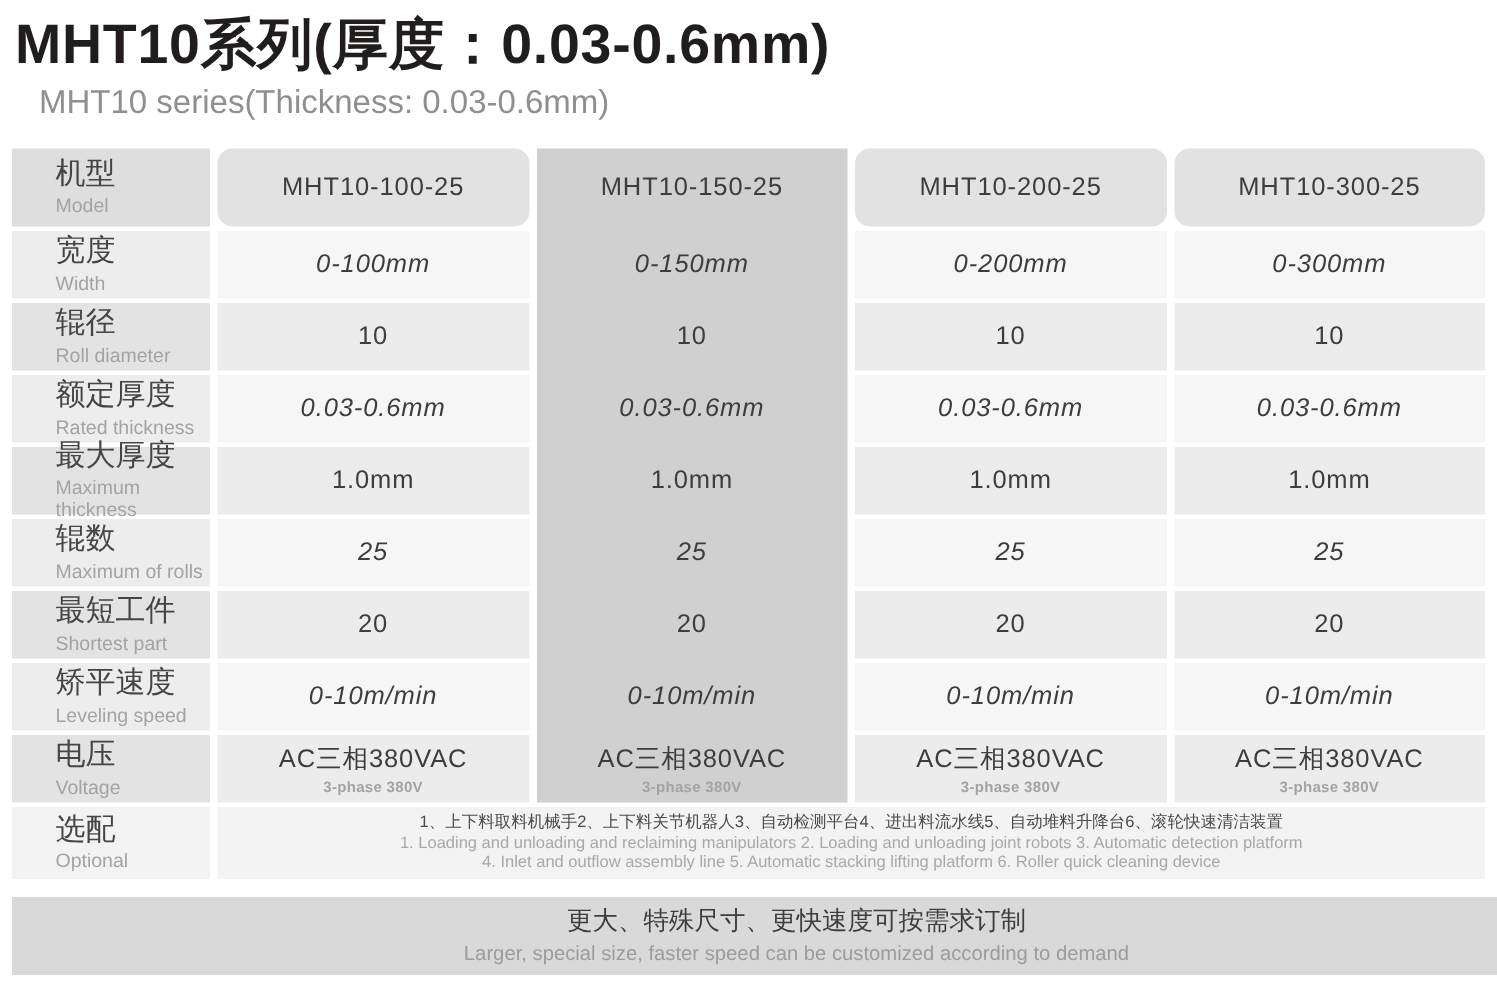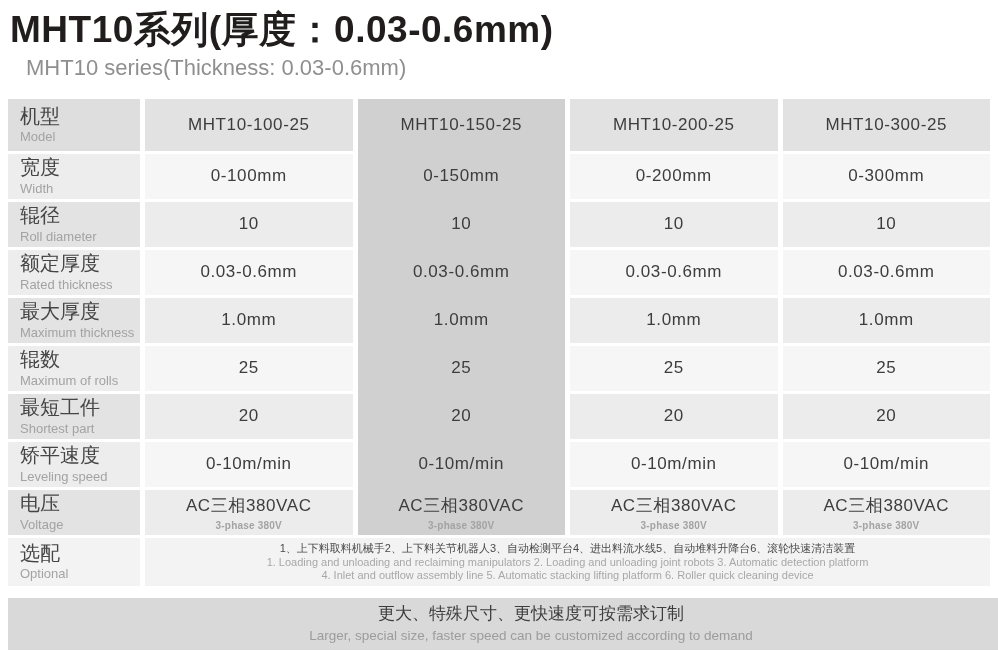--- a/index.html
+++ b/index.html
@@ -39,30 +39,30 @@
     height:436px;
     background:#d0d0d0;
   }
   .cell{
     position:relative;z-index:1;
     display:flex;flex-direction:column;
     align-items:center;justify-content:center;
     text-align:center;
   }
   
-  .lab{align-items:flex-start;text-align:left;padding-left:12px;}
+  .lab{align-items:flex-start;text-align:left;padding-left:29px;}
   .lab .zh{font-size:20px;line-height:1.12;font-weight:500;color:#454545;}
   .lab .en{font-size:13px;line-height:1.15;color:#a3a3a3;margin-top:3px;}
   .l-hd{background:#dedede;}
   .l-lt{background:#ededed;}
   .l-dk{background:#e3e3e3;}
   .l-opt{background:#f3f3f3;}
   
-  .r-hd{background:#e2e2e2;}
-  .r-lt{background:#f6f6f6;}
+  .r-hd{background:#e2e2e2;border-radius:10px;}
+  .r-lt{background:#f6f6f6;font-style:italic;}
   .r-dk{background:#ececec;}
   .on-hl{background:transparent;}
   .val{font-size:17px;font-weight:500;color:#3d3d3d;letter-spacing:.6px;}
   .sub{font-size:10px;color:#a3a3a3;letter-spacing:.2px;margin-top:3px;font-weight:bold;}
   
   .opt{grid-row:10;grid-column:2 / 6;background:#f3f3f3;padding:2px 6px;}
   .opt .zh{font-size:11px;line-height:1.35;color:#4a4a4a;}
   .opt .en{font-size:11px;line-height:1.18;color:#a8a8a8;}
 
   

